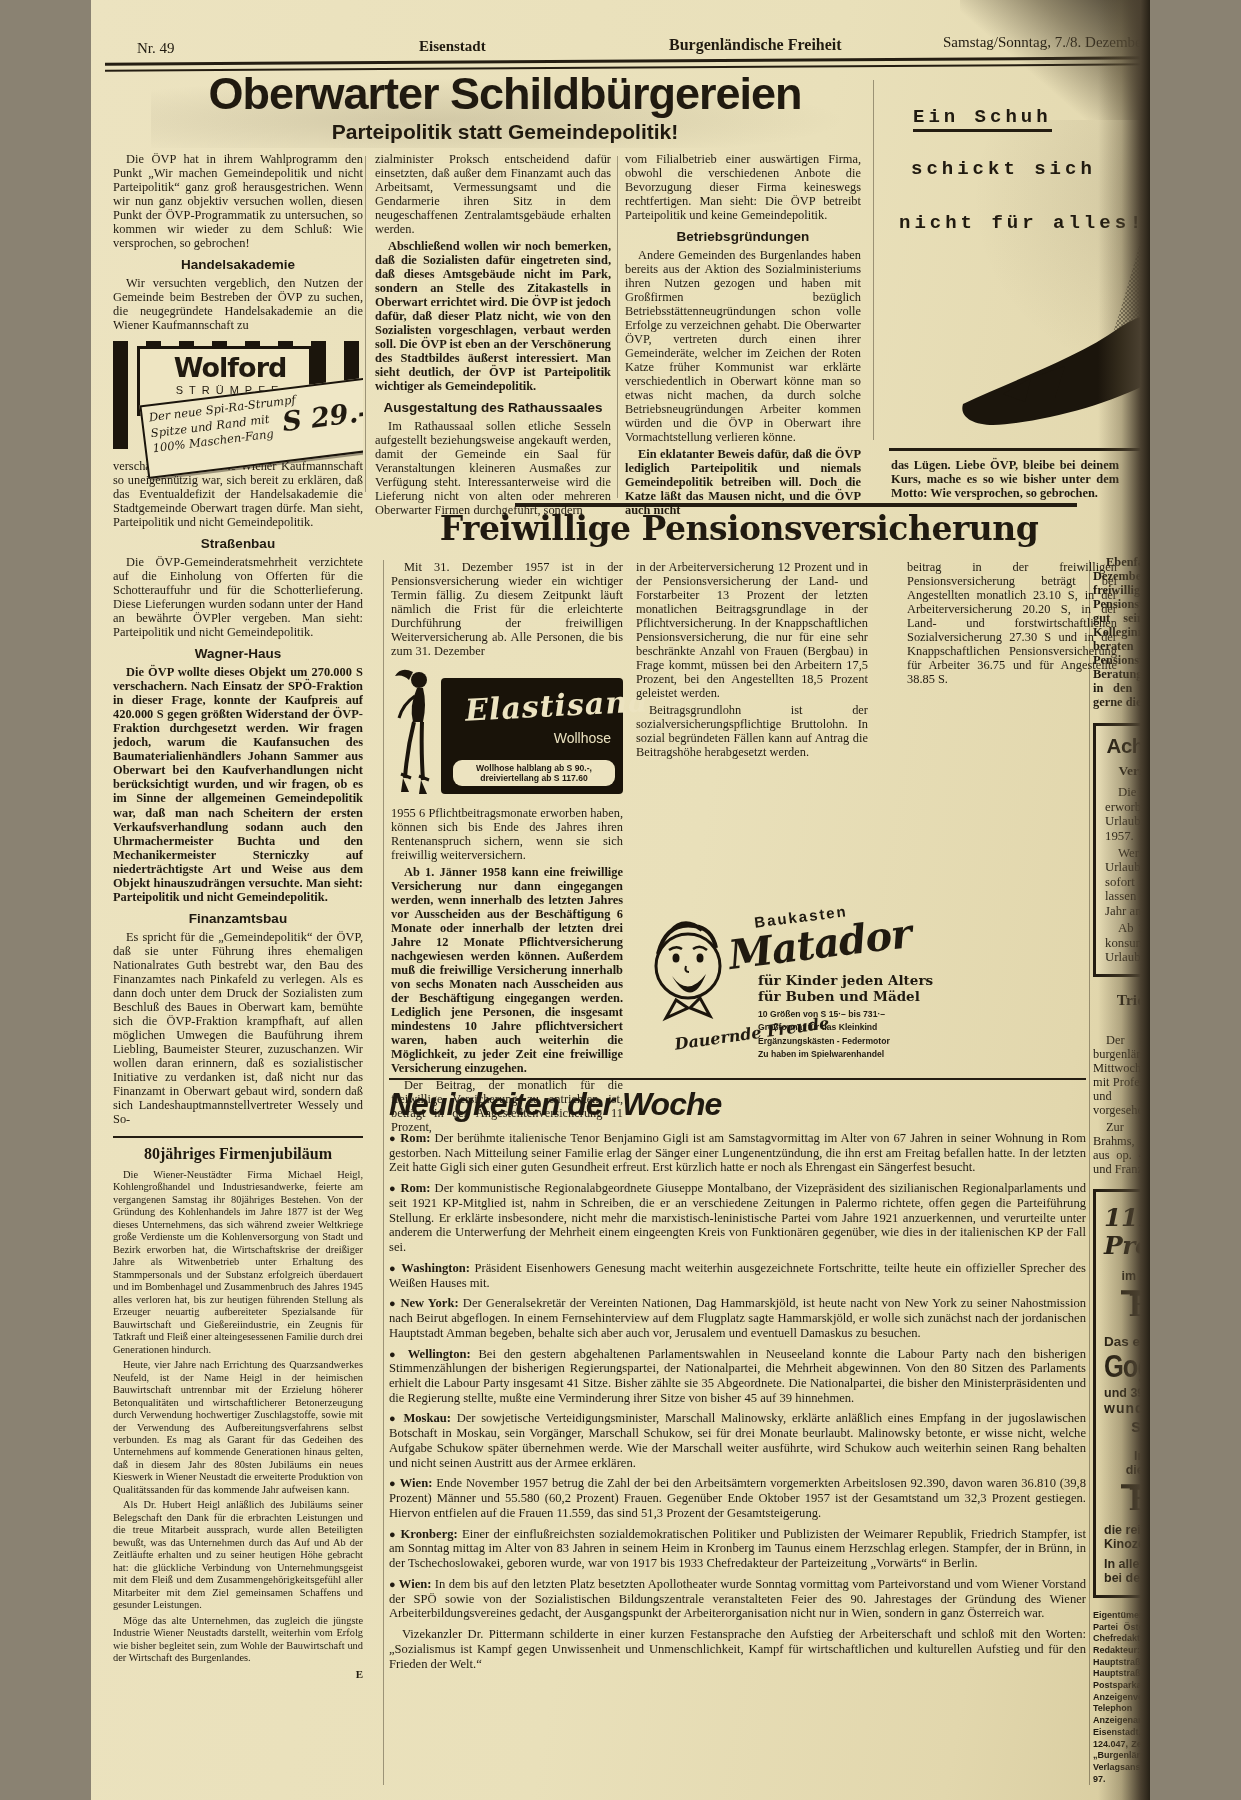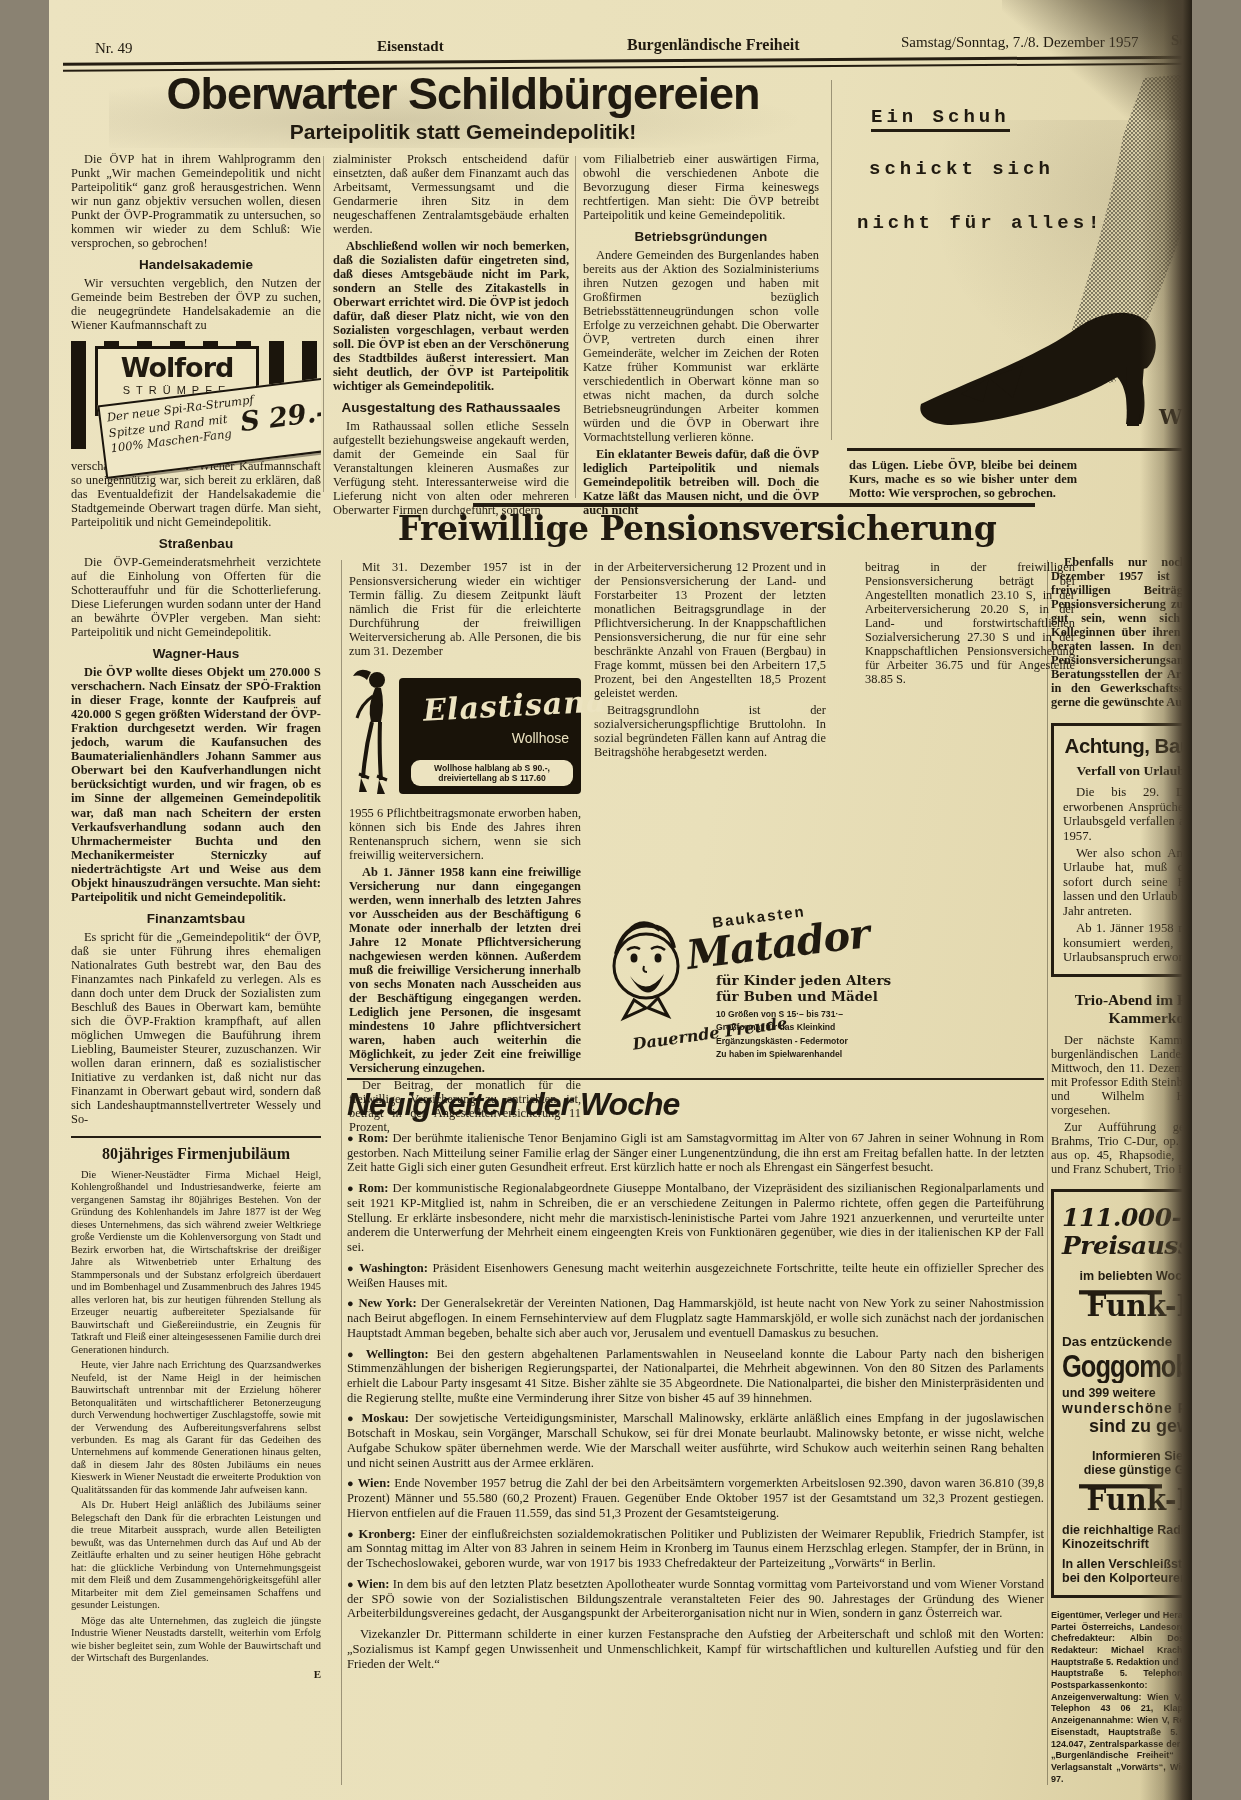--- a/index.html
+++ b/index.html
@@ -1,16 +1,16 @@
 <!DOCTYPE html>
 <html><head>
 <meta charset="utf-8">
 <style>
   html,body{margin:0;padding:0;background:#8a8272;}
-  #page{position:relative;width:1143px;height:1800px;margin:0 auto;overflow:hidden;
+  #page{position:relative;width:1059px;height:1800px;margin:0 auto;overflow:hidden;
     background:linear-gradient(100deg,#ece3c0 0%,#e9e0ba 55%,#e2d7ad 85%,#d8cc9f 100%);
     color:#201a10;font-family:"Liberation Serif",serif;}
   
   .edge-right{position:absolute;top:0;bottom:0;right:0;width:52px;
     background:linear-gradient(90deg,rgba(80,70,50,0) 0%,rgba(96,84,58,.38) 45%,#4a4030 82%,#262016 100%);z-index:50;}
   .corner-tr{position:absolute;top:0;right:0;width:190px;height:120px;z-index:49;
     background:linear-gradient(221deg,#3d362a 0%,rgba(78,68,48,.55) 34%,rgba(78,68,48,0) 62%);}
   .smudge1{position:absolute;left:60px;top:78px;width:700px;height:70px;z-index:1;
     background:radial-gradient(ellipse at 40% 60%,rgba(60,50,30,.14),rgba(60,50,30,0) 70%);}
   .smudge2{position:absolute;left:880px;top:120px;width:330px;height:260px;z-index:1;
@@ -39,21 +39,21 @@
   .tail-rule{left:798px;top:448px;width:434px;height:3px;}
   .tail-para{left:800px;top:458px;width:228px;}
   
   .pension-rule{left:424px;top:503px;width:562px;height:4px;}
   .pension-title{left:300px;top:509px;width:696px;text-align:center;
     font-family:"DejaVu Serif",serif;font-weight:bold;font-size:33px;letter-spacing:-0.5px;z-index:5;}
   
   .wolford{position:relative;margin:9px 0 10px 0;height:108px;
     background:repeating-linear-gradient(90deg,#1b150c 0 15px,rgba(0,0,0,0) 15px 33px);}
   .wolford-inner{position:absolute;left:24px;top:5px;width:158px;height:64px;background:#eee5c2;
-    border:3px solid #1b150c;text-align:center;}
+    border:3px solid #1b150c;text-align:center;padding-left:11px;}
   .wolford-brand{font-family:"DejaVu Sans",sans-serif;font-weight:bold;font-size:27px;letter-spacing:-1px;margin-top:3px;}
   .wolford-sub{font-family:"Liberation Sans",sans-serif;font-size:11px;letter-spacing:6px;margin-top:1px;}
   .wolford-label{position:absolute;left:30px;top:50px;width:218px;height:62px;background:#efe7c6;
     border:2px solid #1b150c;transform:rotate(-7deg);padding:4px 6px;box-shadow:2px 2px 0 rgba(27,21,12,.4);}
   .wol-line{font-family:"DejaVu Serif",serif;font-style:italic;font-size:11.5px;line-height:1.35;white-space:nowrap;}
   .wol-price{position:absolute;right:5px;top:16px;font-family:"DejaVu Serif",serif;font-style:italic;
     font-weight:bold;font-size:27px;}
   
   .elast{position:relative;margin:8px 0 8px -6px;height:132px;}
   .elast-box{position:absolute;left:56px;right:0;top:12px;bottom:4px;background:#191309;border-radius:4px;}

